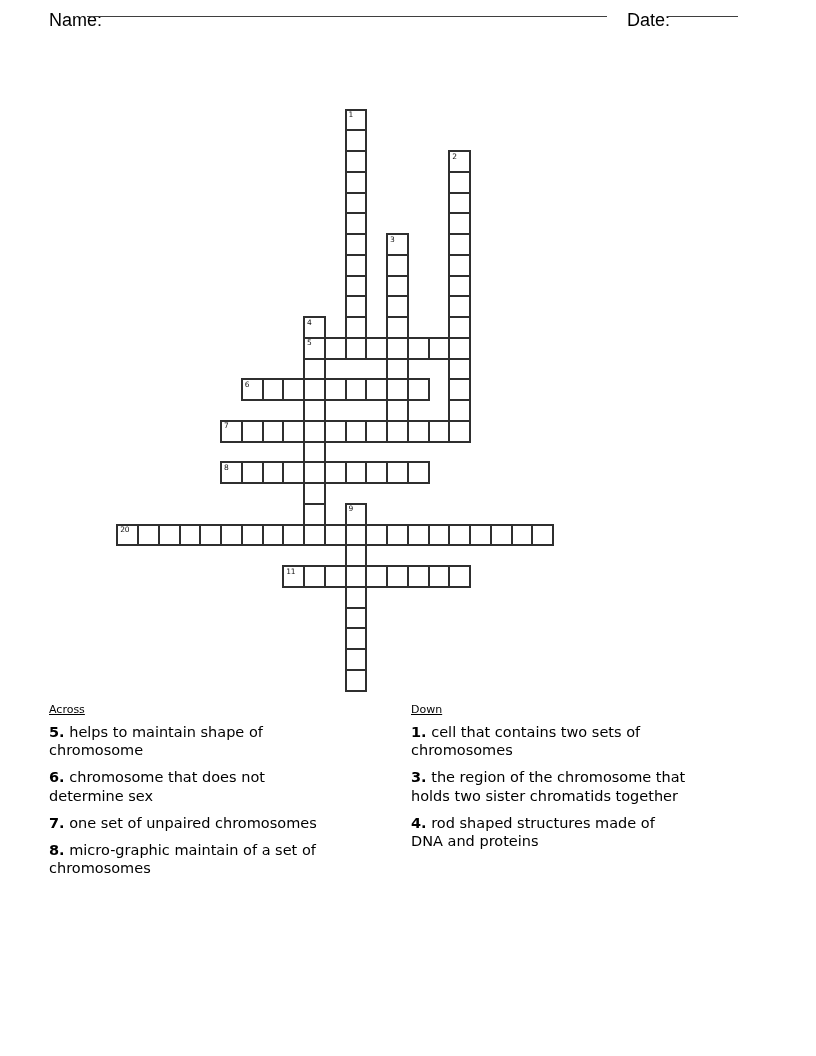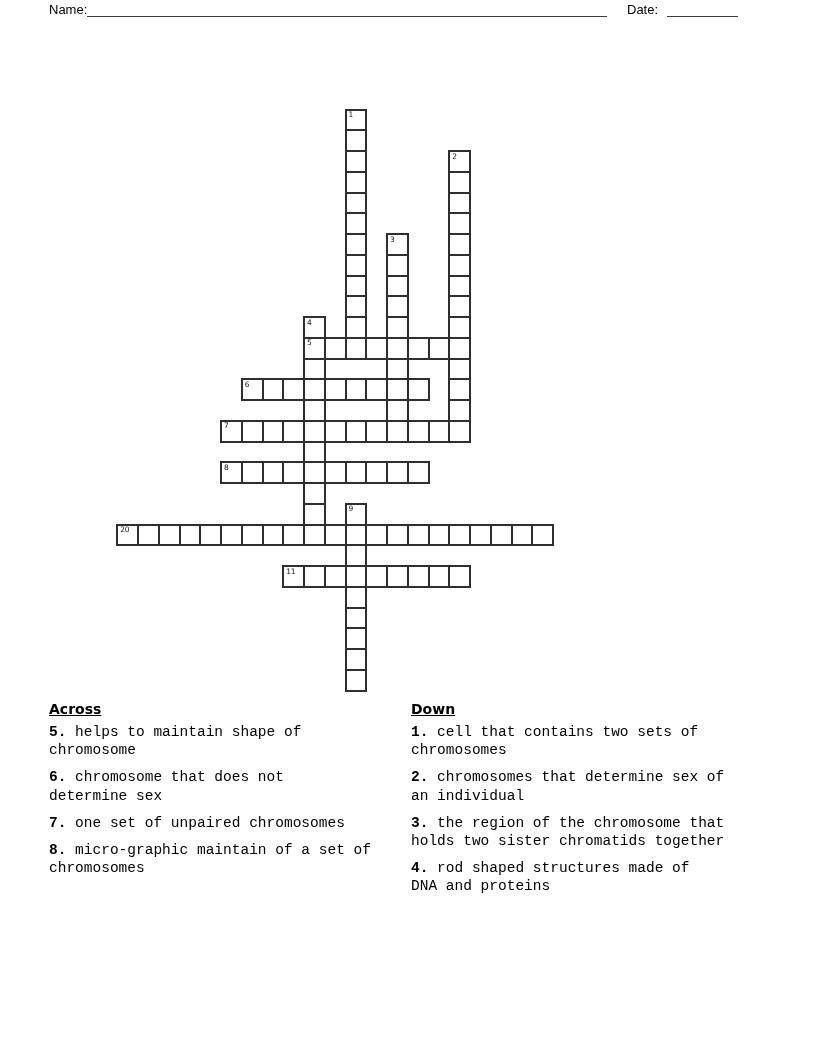--- a/index.html
+++ b/index.html
@@ -6,23 +6,23 @@
   .page{
     position:relative;
     width:816px;height:1056px;
     background:#ffffff;
     font-family:"DejaVu Sans",sans-serif;
     color:#000;
     overflow:hidden;
   }
   
   .hdr-label{
-    position:absolute;top:2px;
+    position:absolute;top:10px;
     font-family:"Liberation Sans",sans-serif;
-    font-size:13px;color:#000;
+    font-size:18px;color:#000;
   }
   #name-label{left:49px;}
   #date-label{left:627px;}
   .fill-line{
     position:absolute;top:0;height:16px;
     border-bottom:1.4px solid #3f3f3f;
   }
   #name-line{left:87px;width:520px;}
   #date-line{left:667px;width:71px;}
   
@@ -46,29 +46,28 @@
     position:absolute;top:0.5px;left:2px;
     font-size:7.5px;line-height:8px;
     color:#111;
     letter-spacing:-0.3px;
   }
   
   .clue-col{position:absolute;top:700px;width:350px;}
   #across-col{left:49px;}
   #down-col{left:411px;}
   .clue-heading{
-    font-size:14px;line-height:19px;
-    font-weight:bold;
+    font-size:11px;line-height:19px;
+    font-weight:normal;
     text-decoration:underline;
     margin:0 0 4px 0;
   }
   .clue{
     font-size:14.5px;line-height:18.2px;
     margin:0 0 9px 0;
-    font-family:Liberation Mono, monospace;
   }
   .clue b{font-weight:bold;}
   .clue .txt{white-space:pre-line;}
 </style>
 </head>
 <body>
 
 <div class="page">
 
   <span id="name-label" class="hdr-label">Name:</span>
@@ -222,21 +221,19 @@
 determine sex</span></div>
     <div class="clue"><b>7.</b> <span class="txt">one set of unpaired chromosomes</span></div>
     <div class="clue"><b>8.</b> <span class="txt">micro-graphic maintain of a set of
 chromosomes</span></div>
   </div>
 
   <div id="down-col" class="clue-col">
     <div class="clue-heading">Down</div>
     <div class="clue"><b>1.</b> <span class="txt">cell that contains two sets of
 chromosomes</span></div>
-    <div class="clue"><b>2.</b> <span class="txt">chromosomes that determine sex of
-an individual</span></div>
     <div class="clue"><b>3.</b> <span class="txt">the region of the chromosome that
 holds two sister chromatids together</span></div>
     <div class="clue"><b>4.</b> <span class="txt">rod shaped structures made of
 DNA and proteins</span></div>
   </div>
 
 </div>
 
 </body></html>

